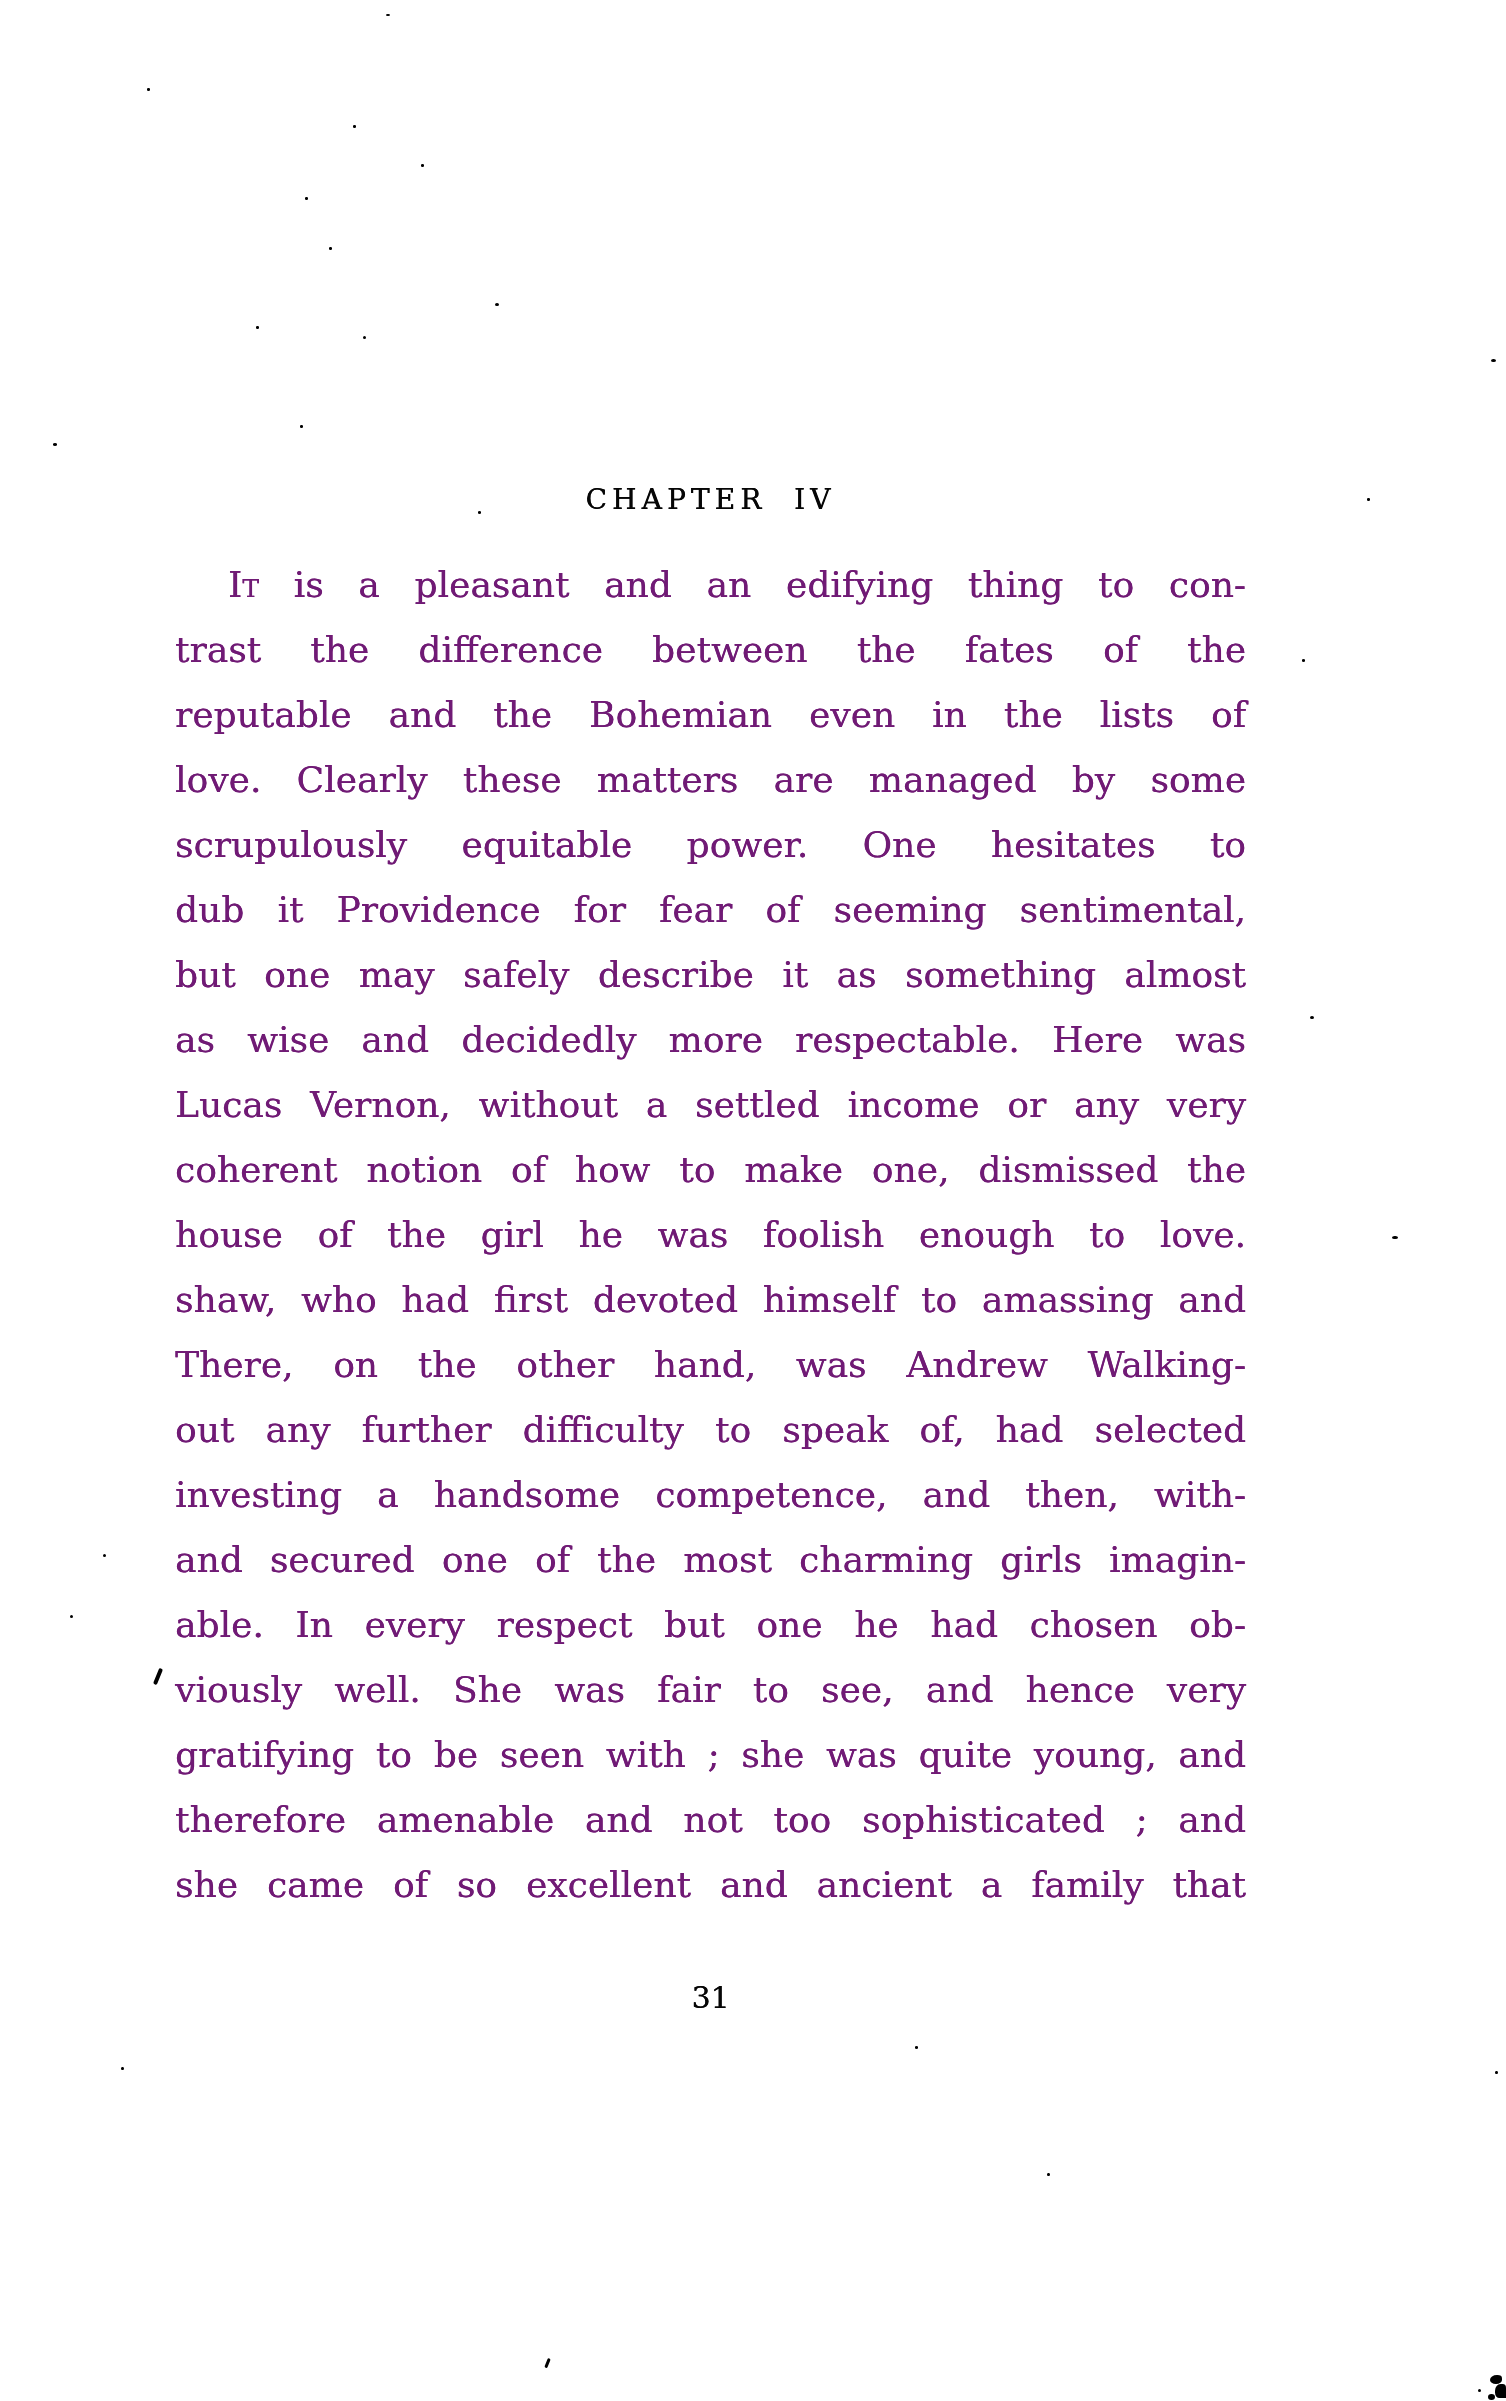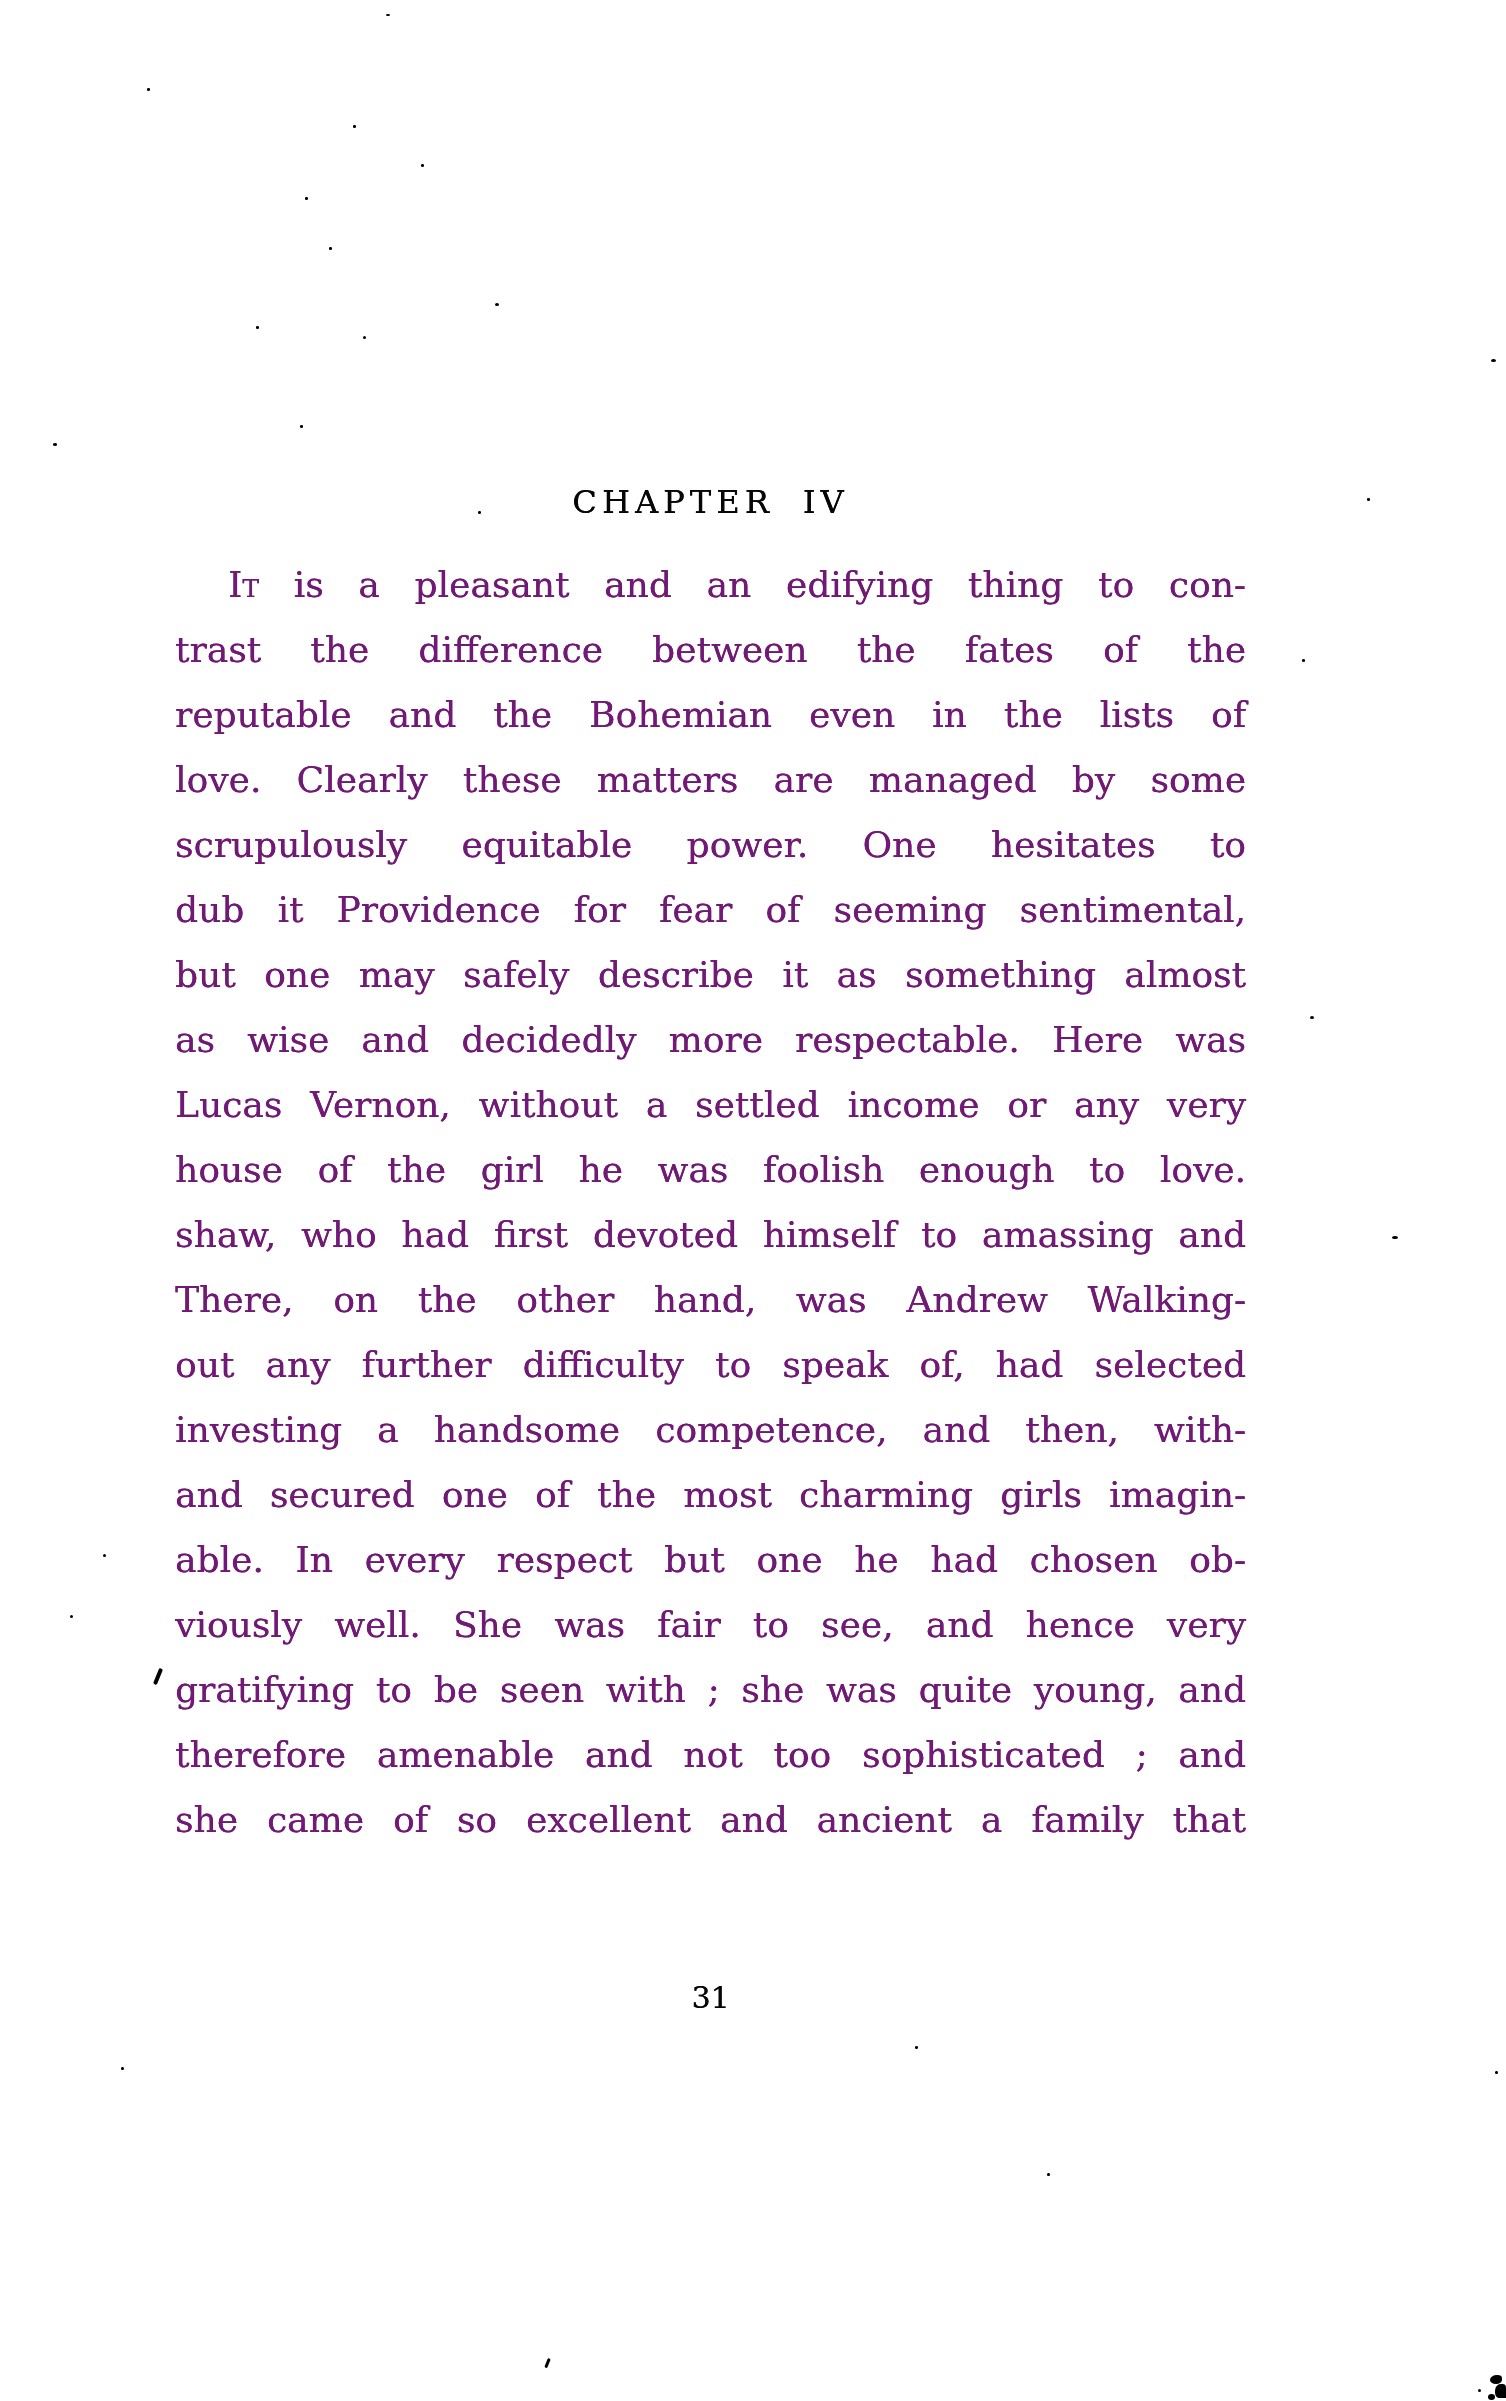--- a/index.html
+++ b/index.html
@@ -8,21 +8,21 @@
     width:1506px;height:2401px;
     background:#ffffff;
     overflow:hidden;
     font-family:"DejaVu Serif","Liberation Serif",serif;
     color:#0c0c0c;
   }
   .heading{
     position:absolute;
     left:175px;top:483px;width:1071px;
     text-align:center;
-    font-size:32px;
+    font-size:28px;
     letter-spacing:5.1px;
     word-spacing:13.6px;
     color:#060606;
     text-shadow:0.3px 0 0 currentColor;
     white-space:nowrap;
   }
   .body-text{
     position:absolute;
     left:175px;top:552px;width:1071px;
     font-size:36px;
@@ -61,20 +61,21 @@
   <div class="body-text">
       <div class="line first"><span class="sc">It</span><span> is a pleasant and an edifying thing to con-</span></div>
       <div class="line">trast the difference between the fates of the</div>
       <div class="line">reputable and the Bohemian even in the lists of</div>
       <div class="line">love. Clearly these matters are managed by some</div>
       <div class="line">scrupulously equitable power. One hesitates to</div>
       <div class="line">dub it Providence for fear of seeming sentimental,</div>
       <div class="line">but one may safely describe it as something almost</div>
       <div class="line">as wise and decidedly more respectable. Here was</div>
       <div class="line">Lucas Vernon, without a settled income or any very</div>
+      <div class="line">coherent notion of how to make one, dismissed the</div>
       <div class="line">house of the girl he was foolish enough to love.</div>
       <div class="line">shaw, who had first devoted himself to amassing and</div>
       <div class="line">There, on the other hand, was Andrew Walking-</div>
       <div class="line">out any further difficulty to speak of, had selected</div>
       <div class="line">investing a handsome competence, and then, with-</div>
       <div class="line">and secured one of the most charming girls imagin-</div>
       <div class="line">able. In every respect but one he had chosen ob-</div>
       <div class="line">viously well. She was fair to see, and hence very</div>
       <div class="line">gratifying to be seen with ; she was quite young, and</div>
       <div class="line">therefore amenable and not too sophisticated ; and</div>

